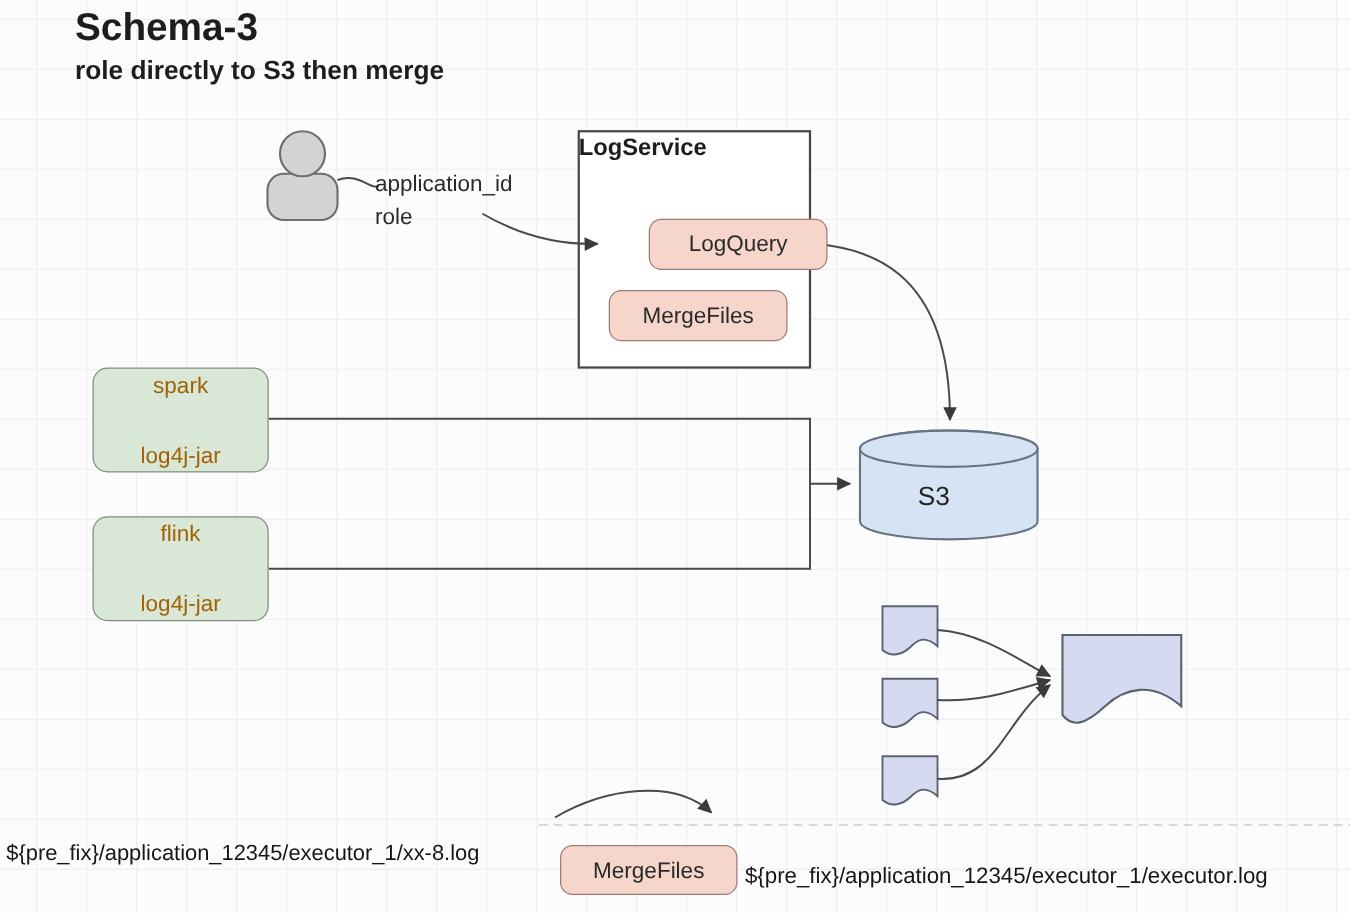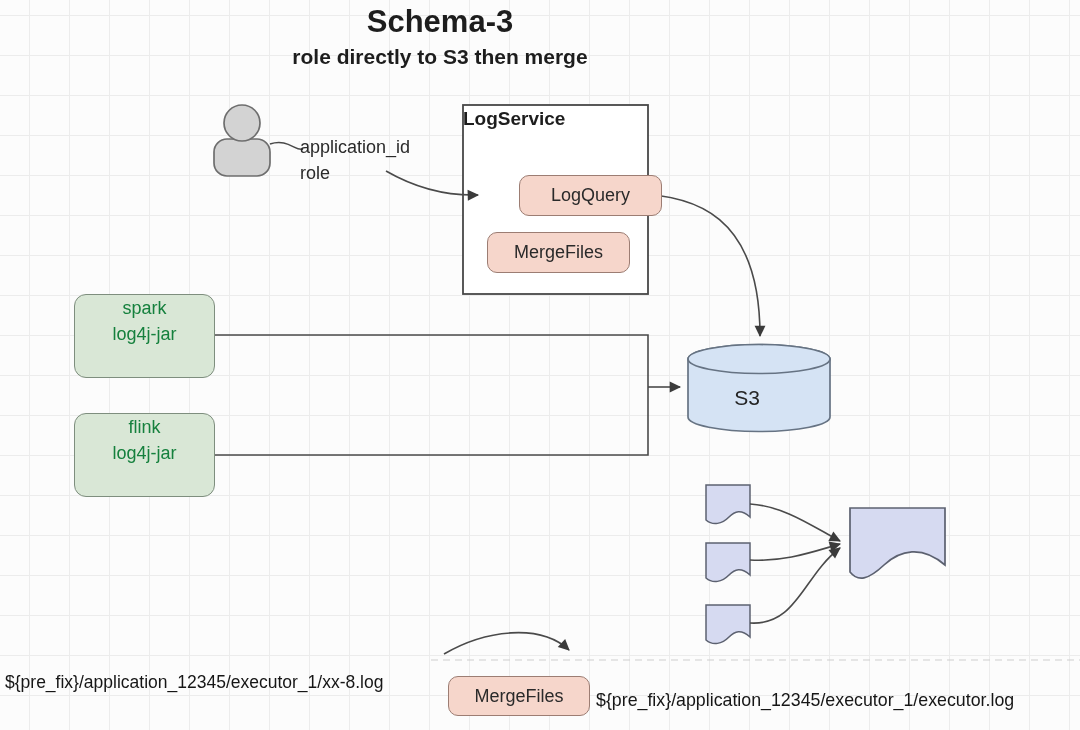--- a/index.html
+++ b/index.html
@@ -9,34 +9,34 @@
     background-color:#fcfcfc;
     background-image:
       linear-gradient(#ececec 1px, transparent 1px),
       linear-gradient(90deg, #ececec 1px, transparent 1px);
     background-size:40px 40px, 40px 40px;
     background-position:0 15px, 29px 0;
   }
   .abs{position:absolute;}
   svg#overlay{position:absolute; left:0; top:0; z-index:1;}
   .lbl{z-index:2;}
-  .title-block{left:60px; top:4px; width:760px; text-align:center; z-index:2;}
+  .title-block{left:60px; top:4px; width:760px; text-align:left; z-index:2;}
   .title{font-size:31px; font-weight:800; line-height:36px;}
   .subtitle{font-size:21px; font-weight:700; margin-top:5px;}
   .small-label{font-size:18px; width:130px; color:#2a2a2a;}
   .ls-title{left:463px; top:108px; width:185px; text-align:left; font-weight:700; font-size:19px;}
   .pill{
     display:flex; align-items:center; justify-content:center;
     background:#f6d6cb; border:1.6px solid #9c7d73; border-radius:10px;
     font-size:18px; color:#2a2a2a; box-sizing:border-box;
   }
   .jar{
-    display:flex; flex-direction:column; align-items:center; justify-content:flex-start;
+    display:flex; flex-direction:column; align-items:center; justify-content:space-between;
     background:#d9e7d6; border:1.6px solid #7e8e7e; border-radius:12px;
-    font-size:18px; line-height:26px; color:#15803d; box-sizing:border-box;
+    font-size:18px; line-height:26px; color:#a16207; box-sizing:border-box;
     width:141px; height:84px;
   }
   .s3-label{left:688px; top:386px; width:118px; text-align:center; font-size:21px; color:#242424;}
   .paths{left:5px; top:614px; font-size:17.5px; line-height:27.3px; white-space:pre; color:#161616;}
   .out-path{left:596px; top:677px; font-size:17.8px; color:#161616; white-space:pre;margin-top:13px;}
 </style>
 </head>
 <body>
 
 <div id="canvas">

